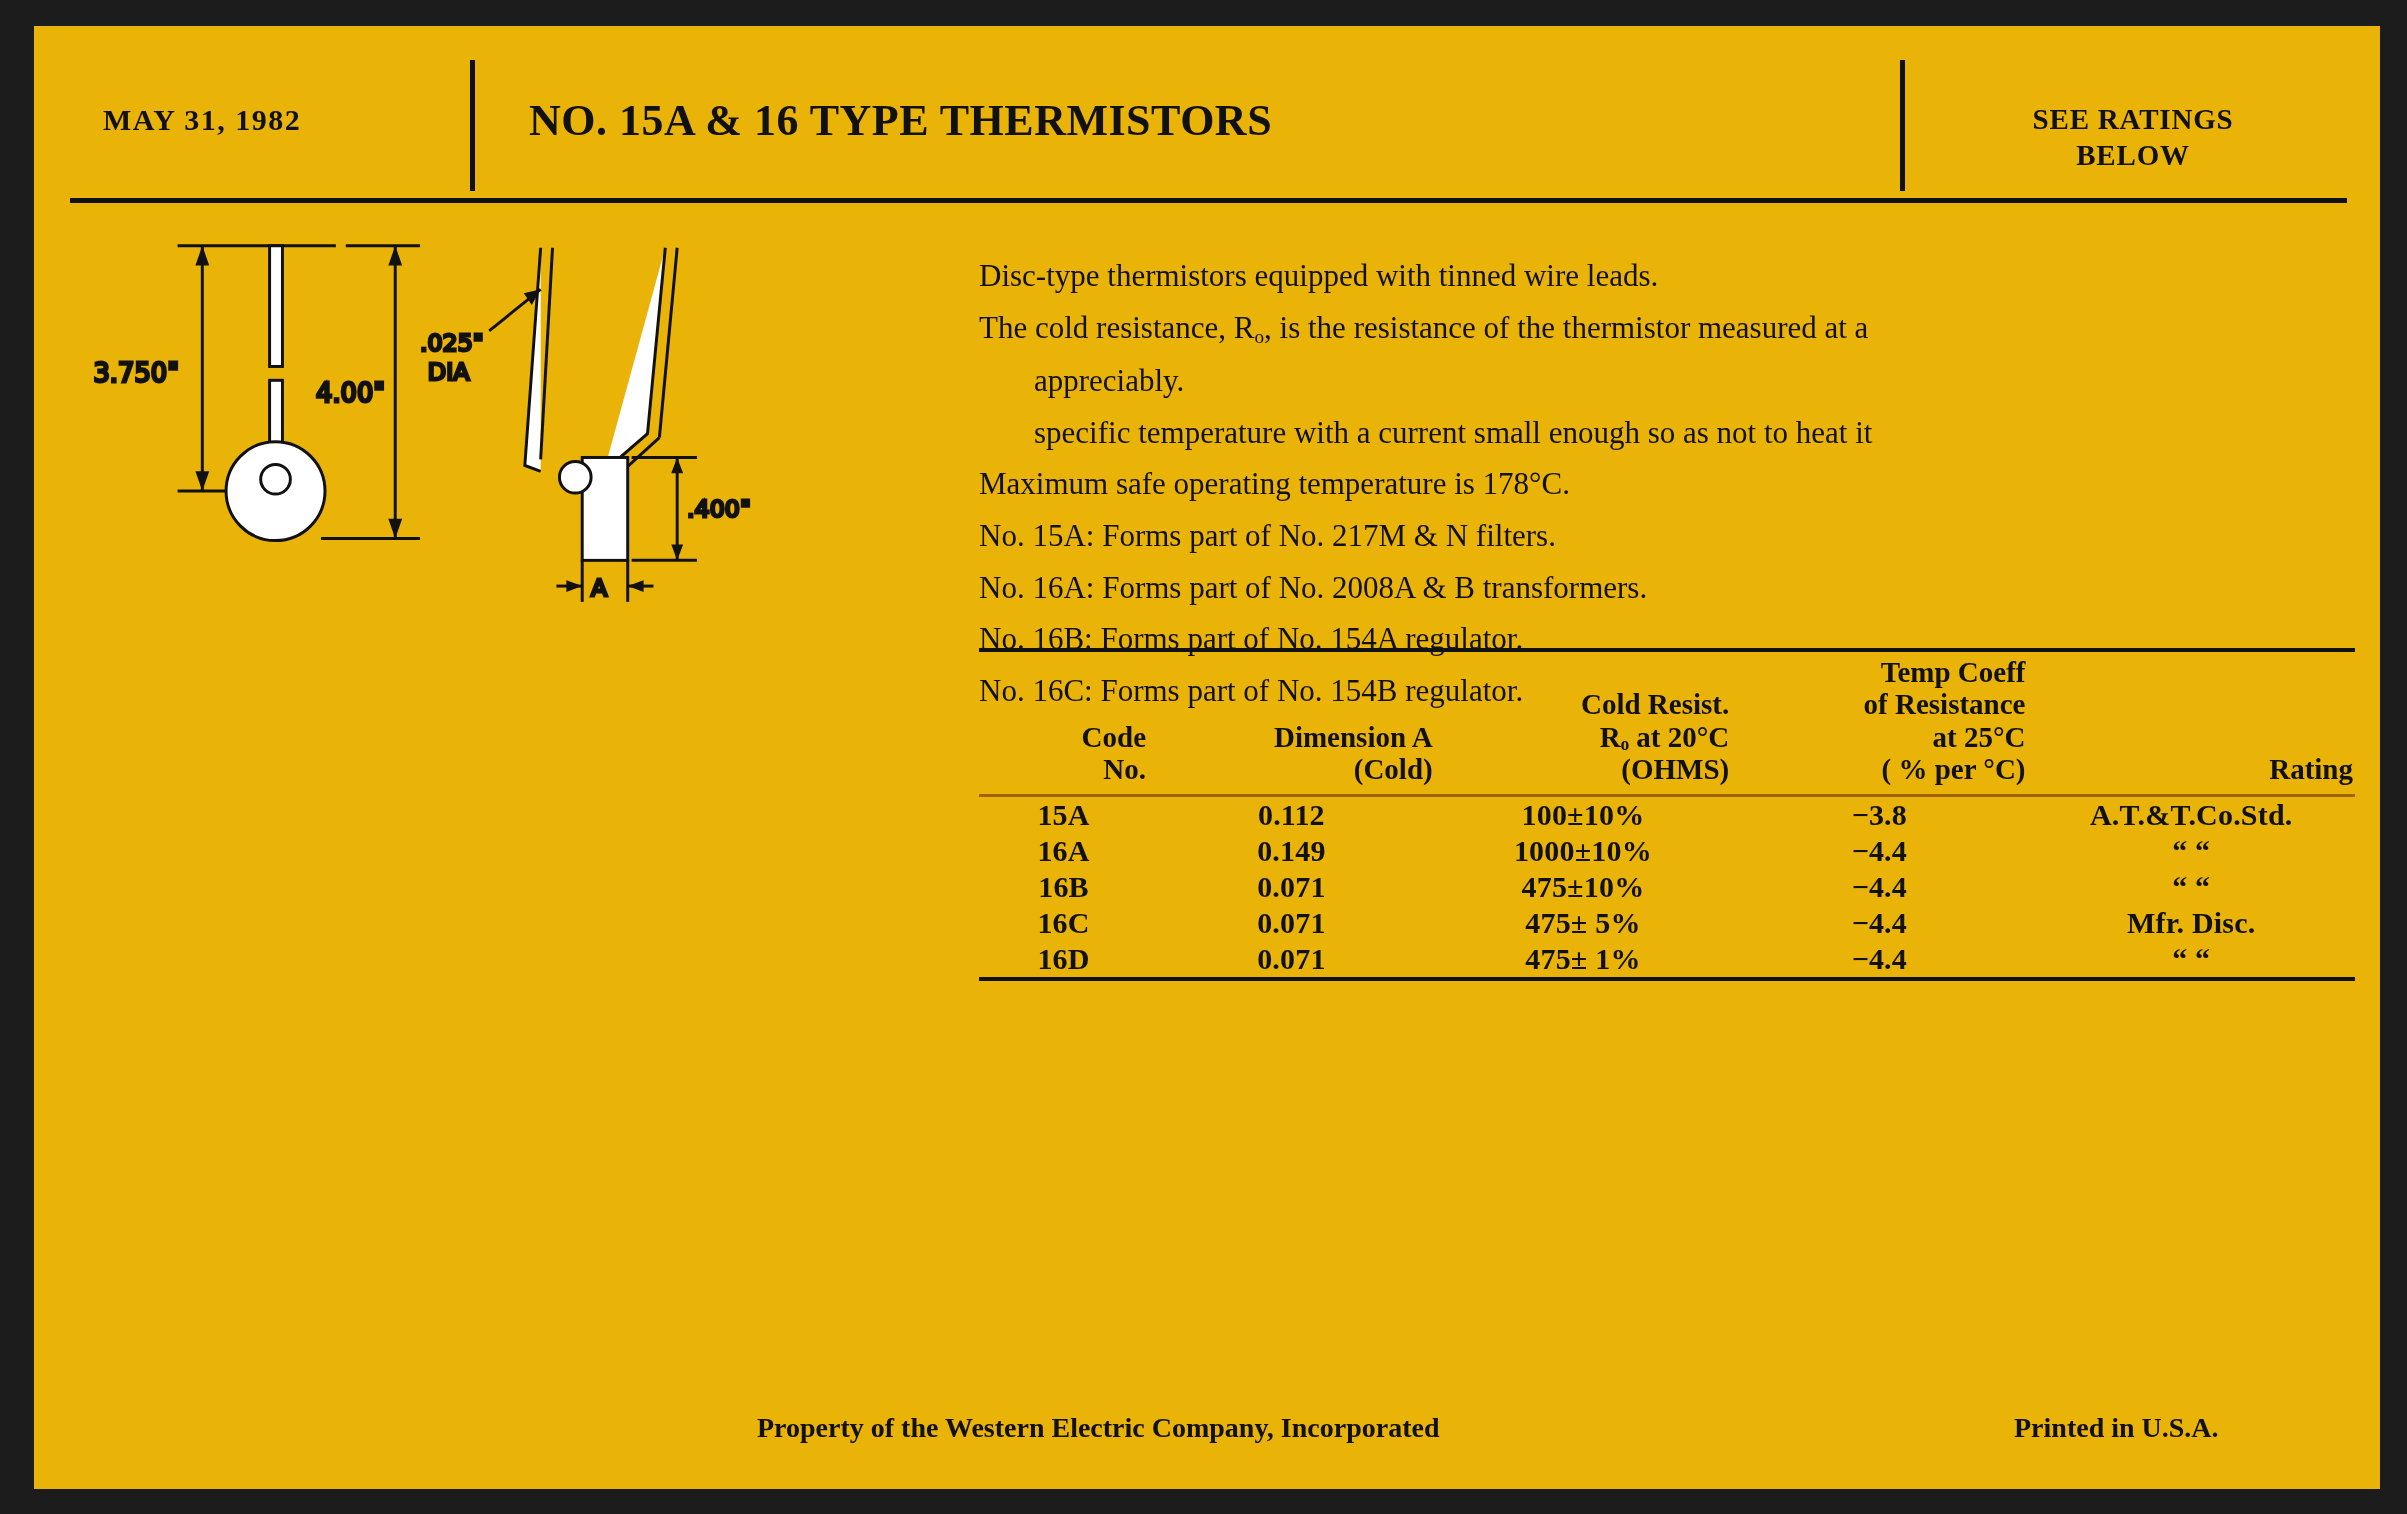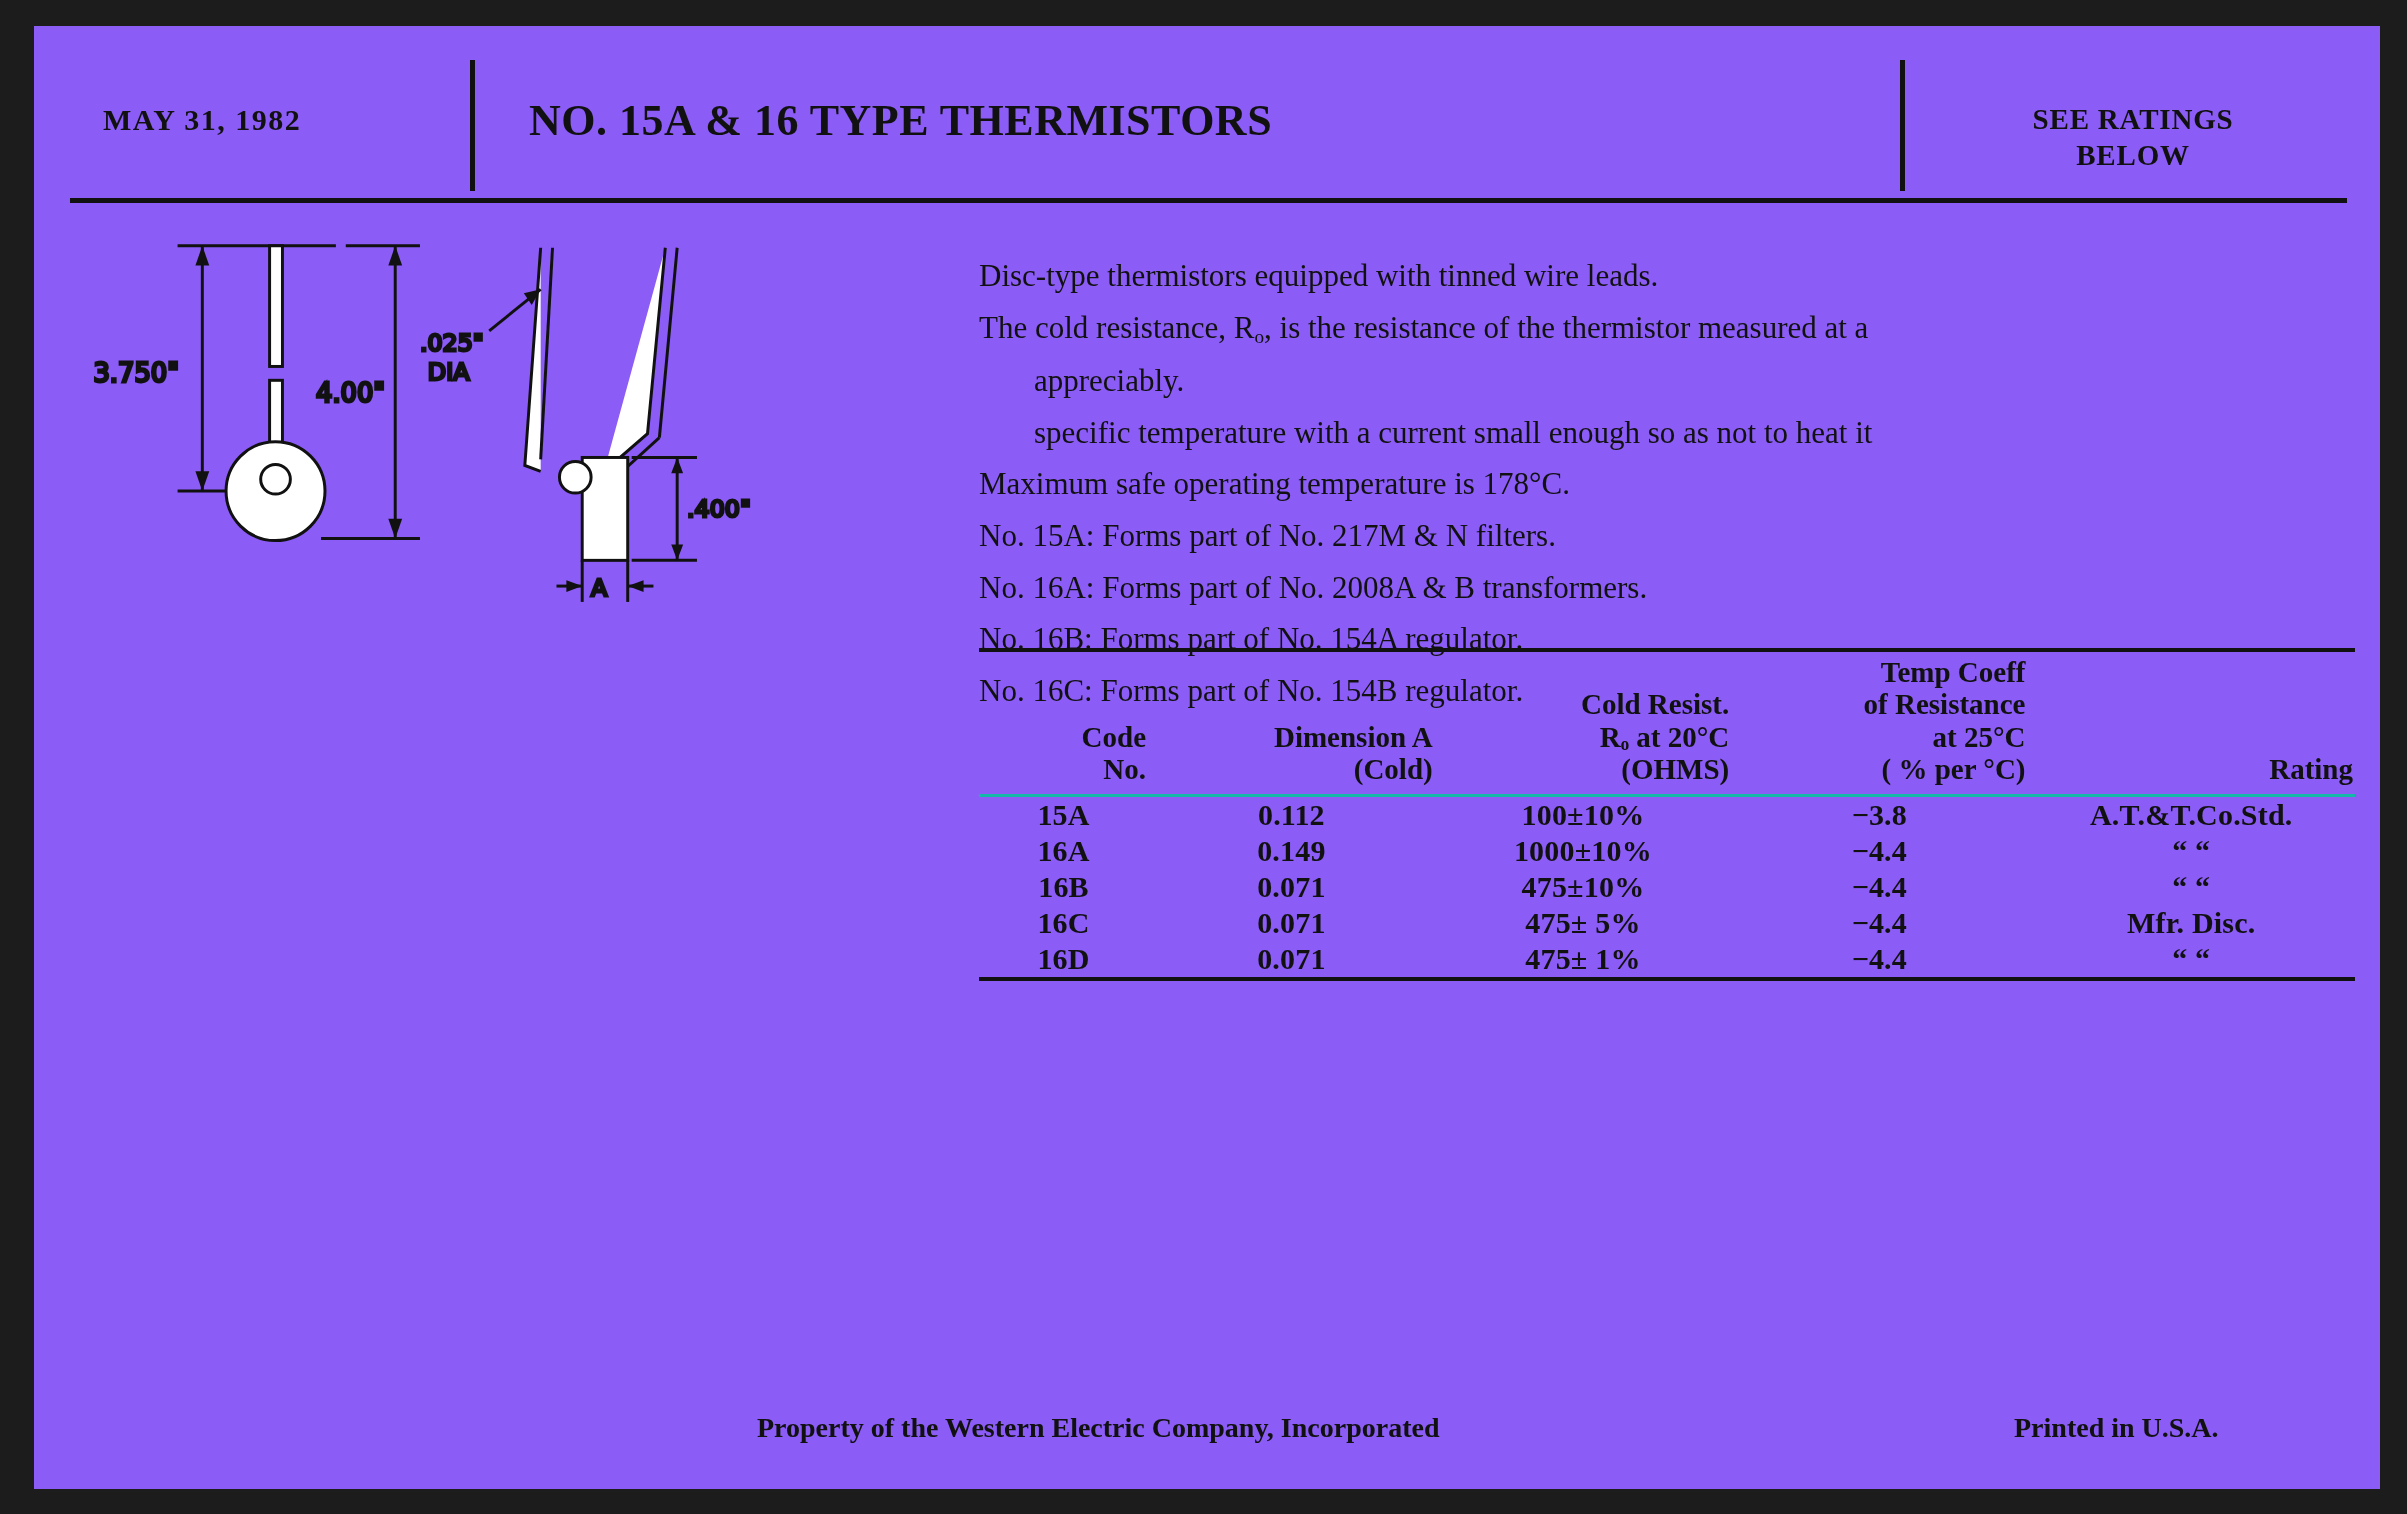--- a/index.html
+++ b/index.html
@@ -22,21 +22,21 @@
     width: 2408px;
     height: 1515px;
     background: #1c1c1c;
   }
   .page-sheet {
     position: absolute;
     left: 34px;
     top: 26px;
     width: 2346px;
     height: 1463px;
-    background: #8b5cf6;
+    background: #eab308;
   }
   
   .header {
     position: absolute;
     left: 0;
     top: 0;
     width: 2346px;
     height: 158px;
   }
   .header-date {
@@ -143,21 +143,21 @@
     padding-bottom: 8px;
   }
   table.spec tbody td {
     text-align: center;
     padding: 1px 2px;
     font-size: 30px;
     font-weight: bold;
     letter-spacing: 0.2px;
   }
   .rule-mid {
-    border-top: 3px solid #14b8a6;
+    border-top: 3px solid #a16207;
   }
   .hr-table {
     width: 1376px;
     height: 4px;
     background: #111;
   }
   
   .footer-left {
     position: absolute;
     left: 723px;

